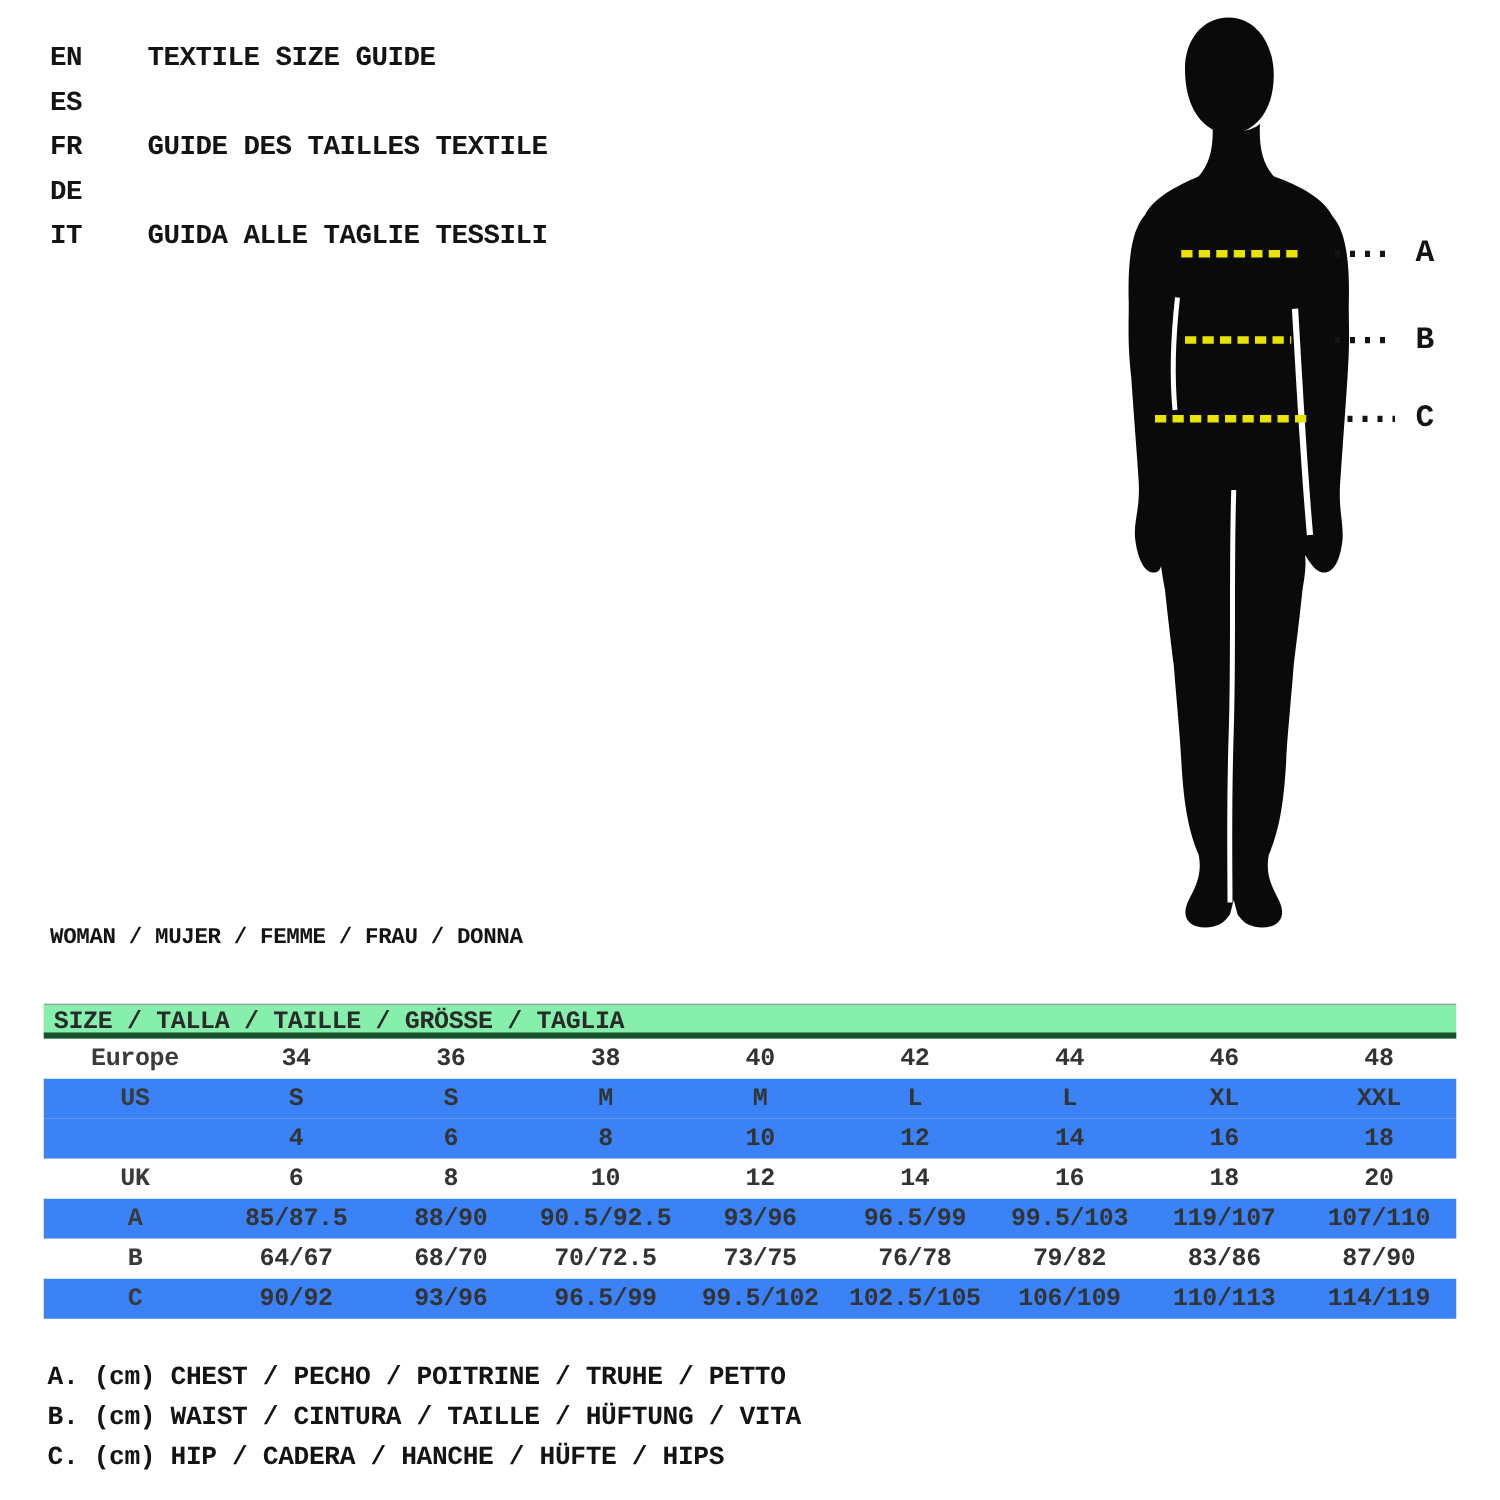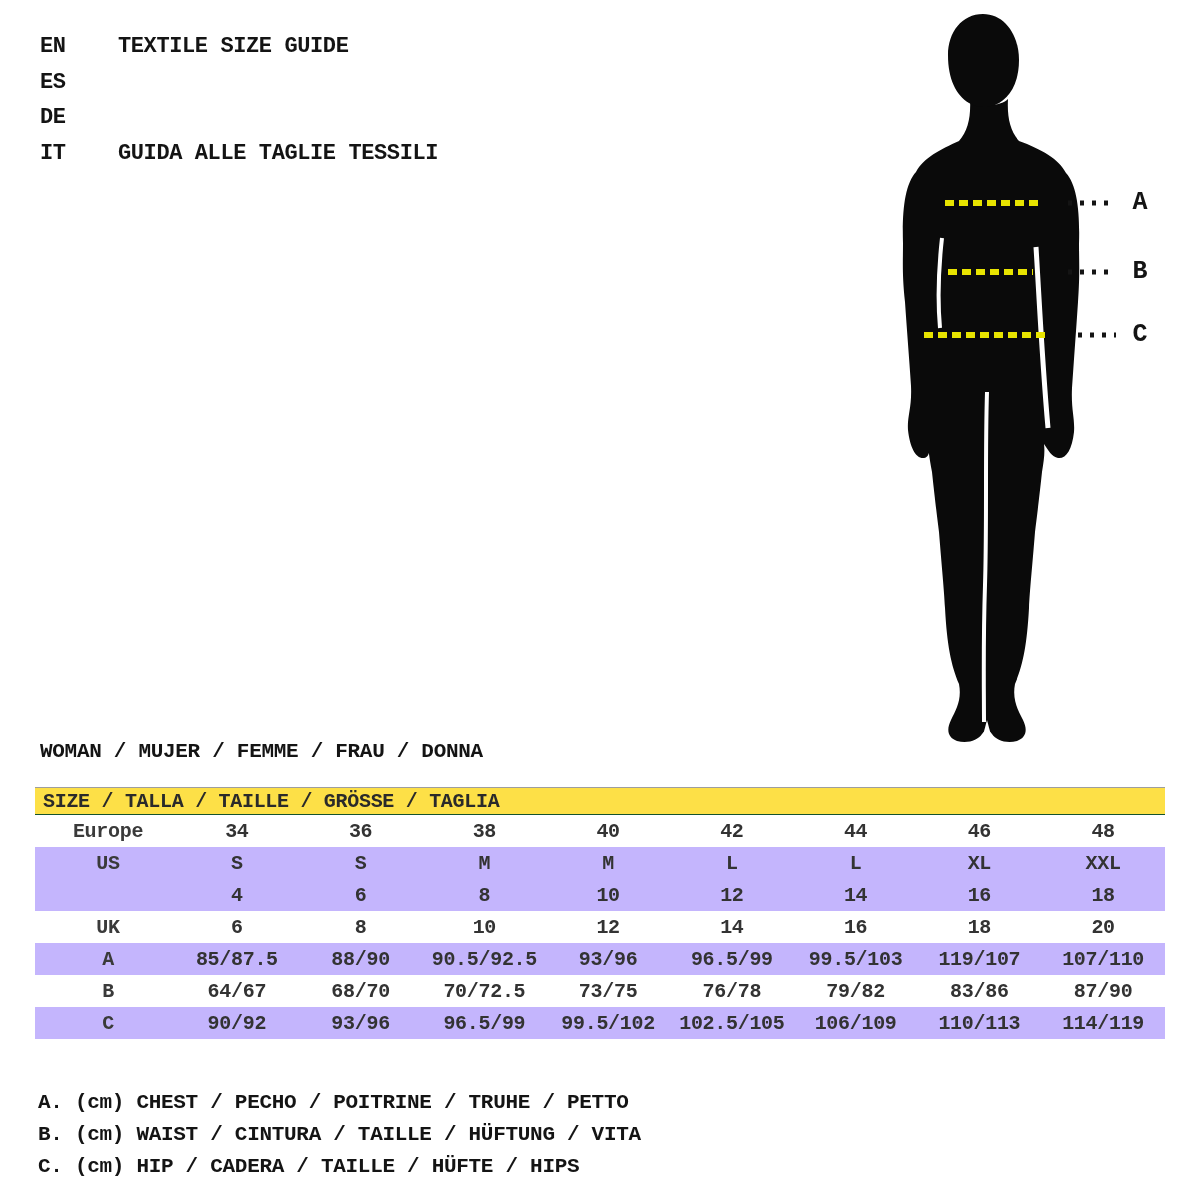--- a/index.html
+++ b/index.html
@@ -19,35 +19,35 @@
   .marker-label{
     position:absolute;width:26px;text-align:center;
     font-size:25px;font-weight:700;color:#141414;line-height:26px;
   }
   .marker-a{left:237px;top:190px;}
   .marker-b{left:237px;top:259px;}
   .marker-c{left:237px;top:322px;}
   
   .section-title{
     position:absolute;left:40px;top:740px;
-    font-size:21px;font-weight:700;letter-spacing:-0.3px;color:#141414;white-space:nowrap;
+    font-size:18px;font-weight:700;letter-spacing:-0.3px;color:#141414;white-space:nowrap;
   }
   
   .size-table{position:absolute;left:35px;top:787px;width:1130px;}
   .table-header{
-    height:28px;line-height:28px;background:#fde047;
-    border-top:1px solid #9e9e9e;border-bottom:1px solid #14532d;
+    height:28px;line-height:28px;background:#86efac;
+    border-top:1px solid #9e9e9e;border-bottom:5px solid #14532d;
     padding-left:8px;box-sizing:border-box;
-    font-size:20px;font-weight:700;letter-spacing:-0.3px;color:#2a2a2a;white-space:nowrap;
+    font-size:20px;font-weight:700;letter-spacing:-0.3px;color:#2a2a2a;white-space:nowrap;margin-top:16px;
   }
   .trow{
     display:grid;grid-template-columns:140px repeat(8,1fr);
     height:32px;align-items:center;background:#ffffff;
   }
-  .trow.shaded{background:#c4b5fd;}
+  .trow.shaded{background:#3b82f6;}
   .cell{
     text-align:center;font-size:20px;font-weight:700;letter-spacing:-0.3px;color:#333;
     overflow:hidden;white-space:nowrap;
   }
   .cell.rlabel{text-align:center;padding-left:6px;color:#3a3a3a;}
   
   .legend{position:absolute;left:38px;top:1087px;}
   .legend-line{
     height:32px;line-height:32px;
     font-size:21px;font-weight:700;letter-spacing:-0.3px;color:#141414;white-space:nowrap;
@@ -62,20 +62,24 @@
 
       <div class="lang-row">
         <span class="lang-code">EN</span>
         <span class="lang-label">TEXTILE SIZE GUIDE</span>
       </div>
 
       <div class="lang-row">
         <span class="lang-code">ES</span>
       </div>
 
+      <div class="lang-row">
+        <span class="lang-code">FR</span>
+        <span class="lang-label">GUIDE DES TAILLES TEXTILE</span>
+      </div>
 
       <div class="lang-row">
         <span class="lang-code">DE</span>
       </div>
 
       <div class="lang-row">
         <span class="lang-code">IT</span>
         <span class="lang-label">GUIDA ALLE TAGLIE TESSILI</span>
       </div>
     </div>
@@ -236,16 +240,16 @@
         </div>
       </div>
   </div>
 
   <div class="legend">
 
       <div class="legend-line">A. (cm) CHEST / PECHO / POITRINE / TRUHE / PETTO</div>
 
       <div class="legend-line">B. (cm) WAIST / CINTURA / TAILLE / HÜFTUNG / VITA</div>
 
-      <div class="legend-line">C. (cm) HIP / CADERA / TAILLE / HÜFTE / HIPS</div>
+      <div class="legend-line">C. (cm) HIP / CADERA / HANCHE / HÜFTE / HIPS</div>
     </div>
 
 </div>
 
 </body></html>

